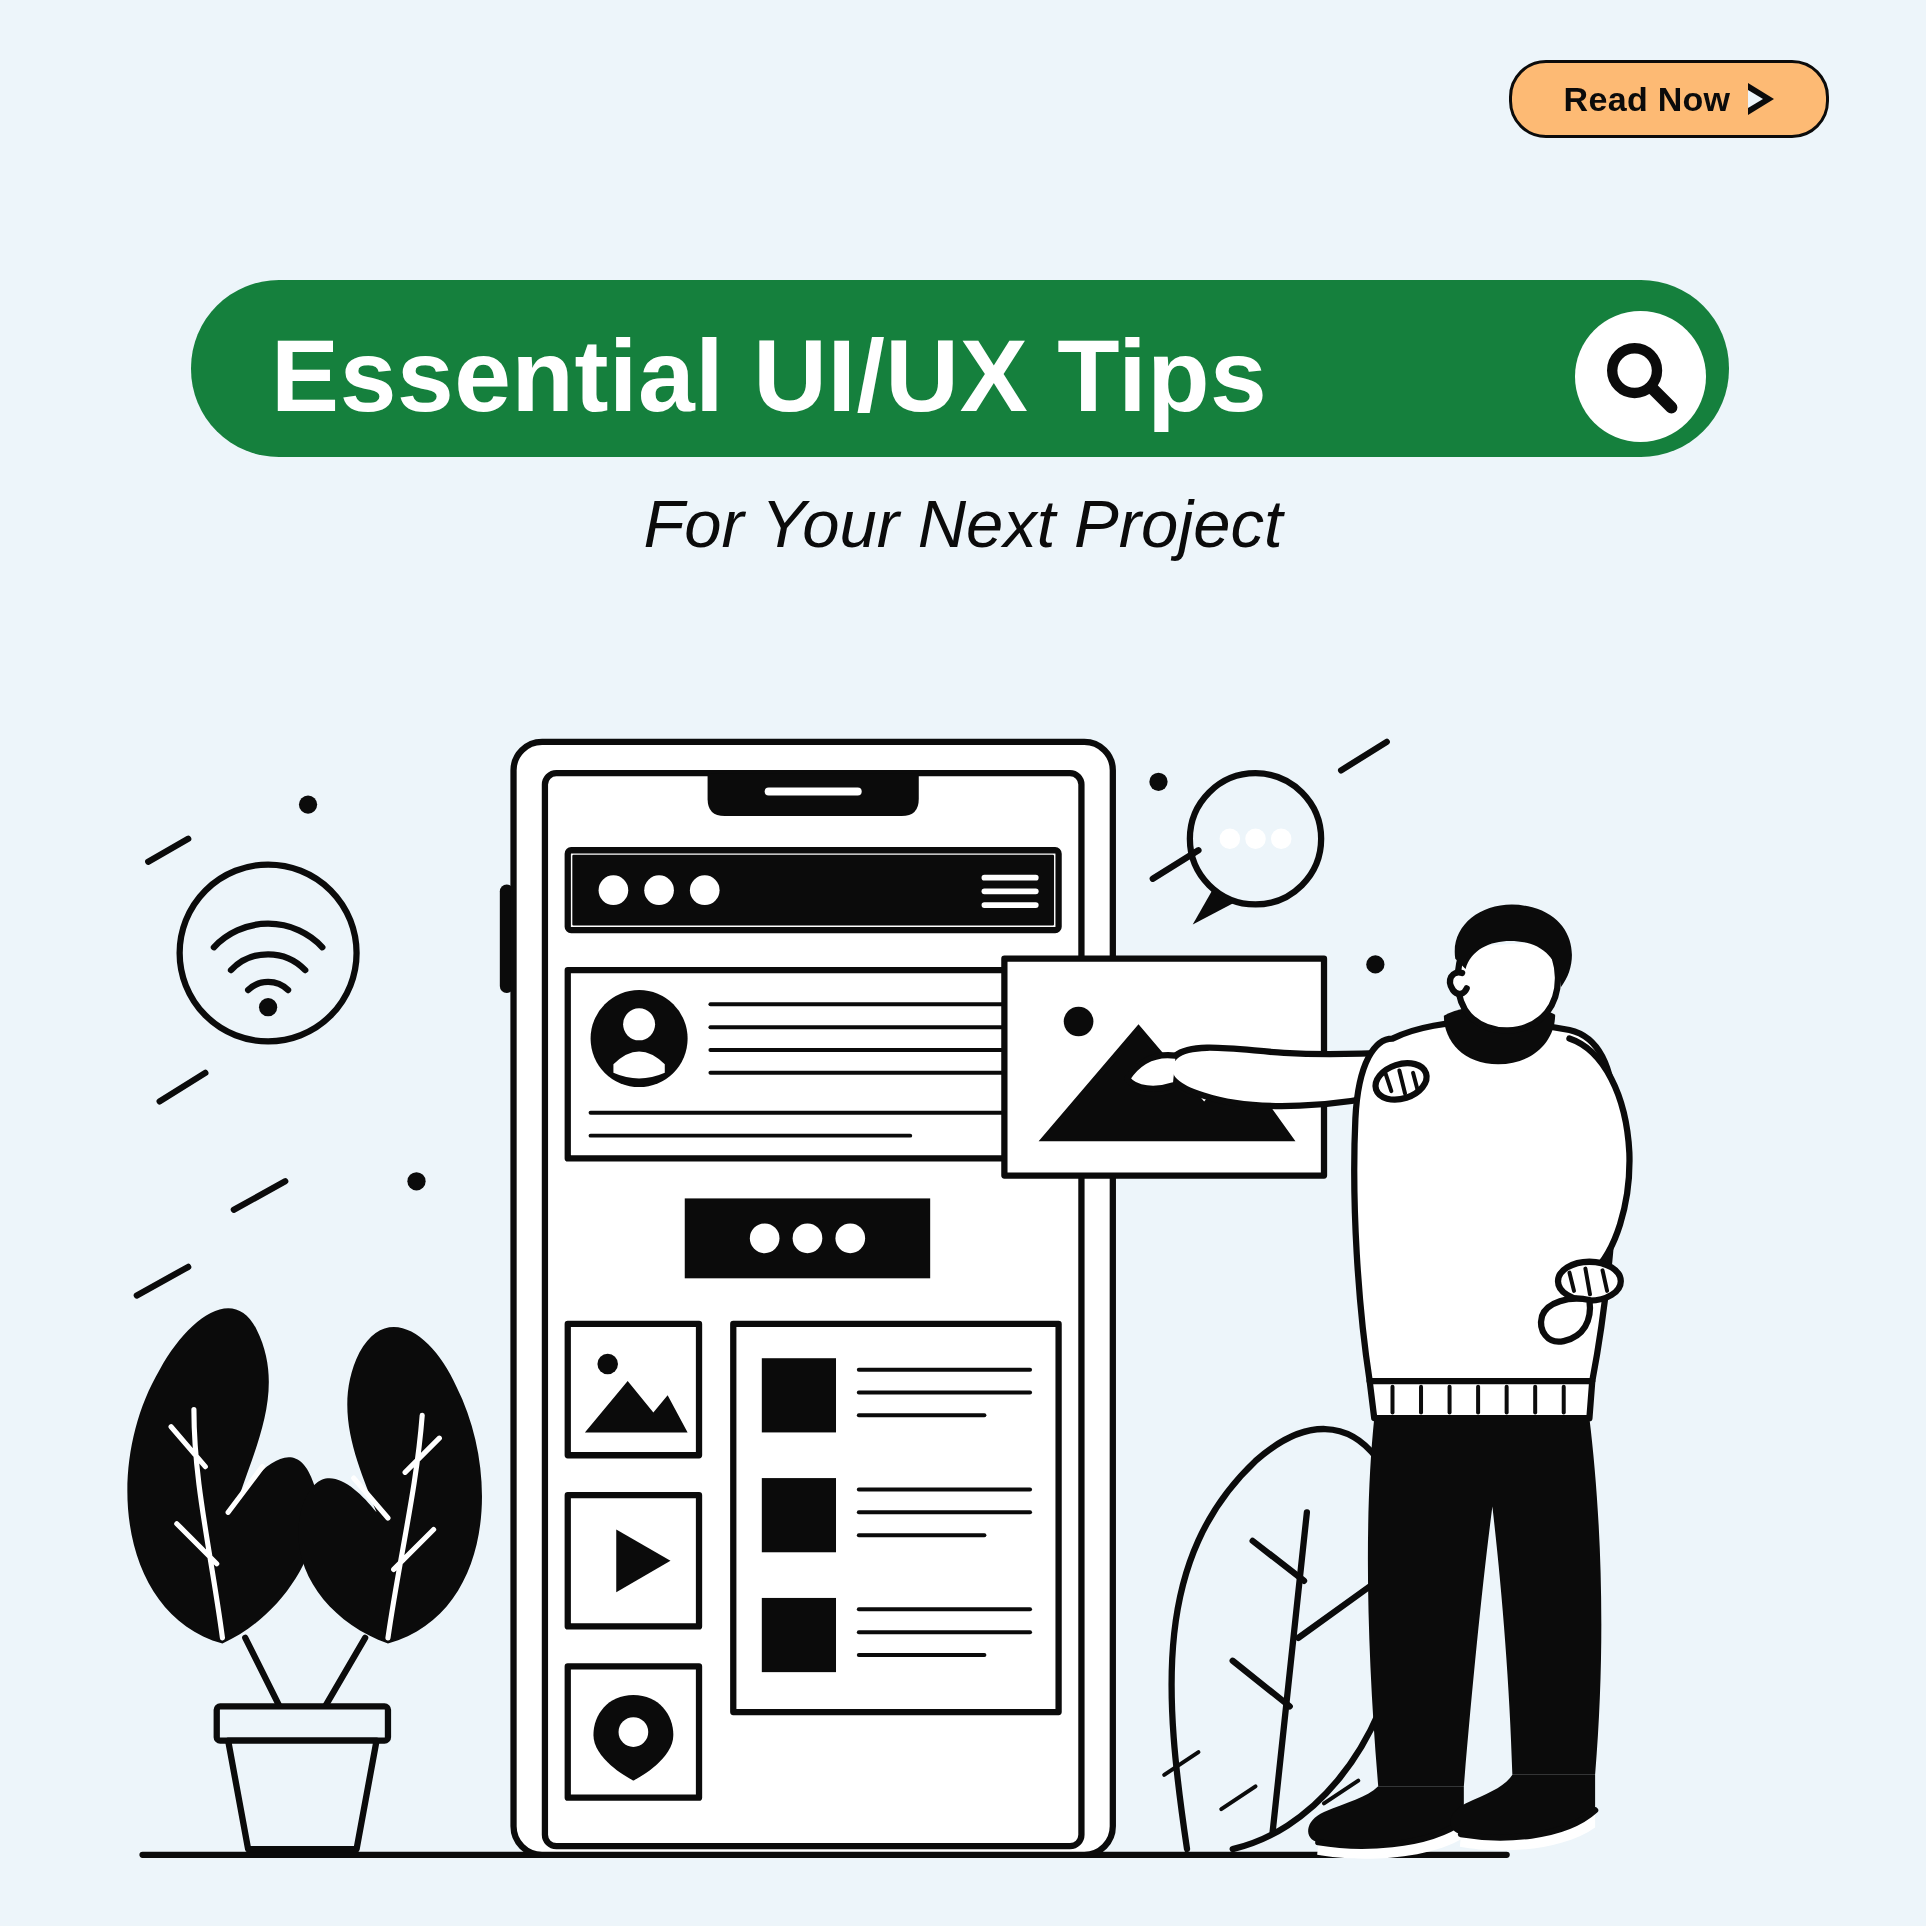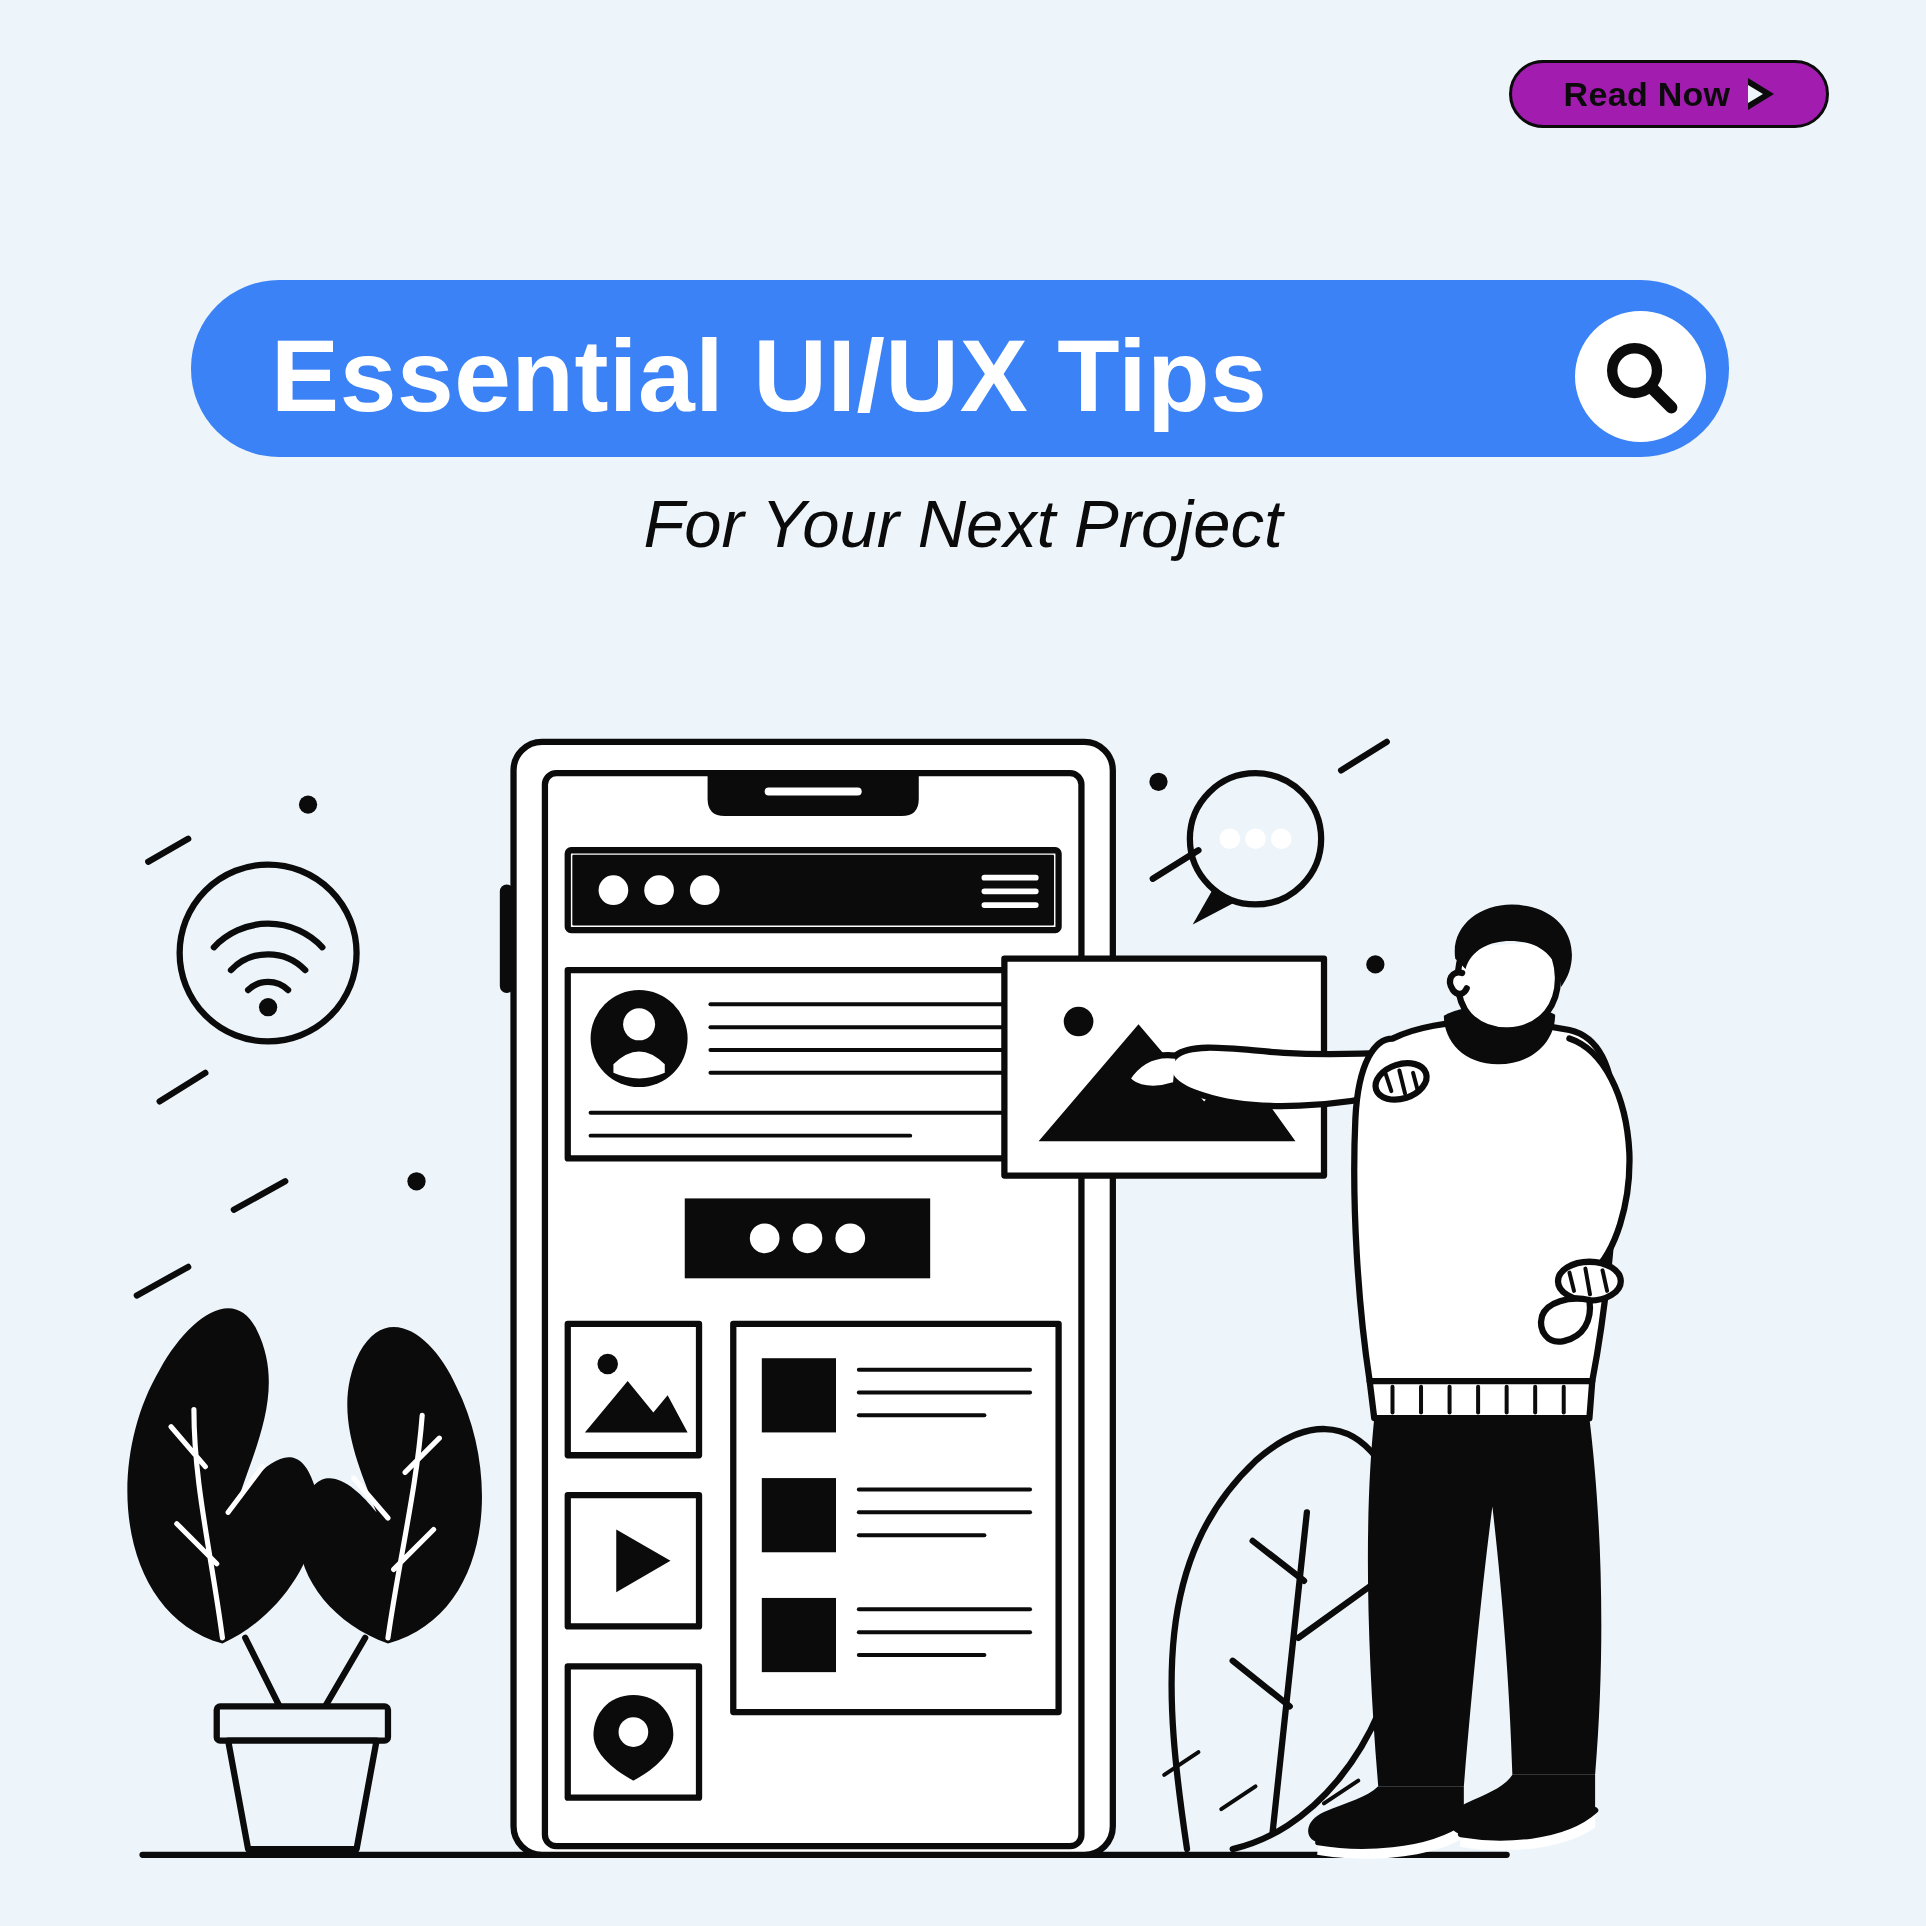--- a/index.html
+++ b/index.html
@@ -11,28 +11,28 @@
     position: relative;
     overflow: hidden;
   }
 
   
   .read-now {
     position: absolute;
     top: 60px;
     right: 97px;
     width: 320px;
-    height: 68px;
+    height: 78px;
     border: 3.4px solid #0b0b0b;
     border-radius: 37px;
     display: flex;
     align-items: center;
     justify-content: center;
     gap: 18px;
-    background: #a21caf;
+    background: #fdba74;
   }
   .read-now span {
     font-size: 34px;
     font-weight: 900;
     color: #0b0b0b;
     letter-spacing: 0.3px;
   }
   .read-now .arrow-ico {
     width: 0; height: 0;
     border-top: 16px solid transparent;
@@ -50,21 +50,21 @@
     border-left:15px solid #edf5fa;
   }
 
   
   .title-pill {
     position: absolute;
     top: 280px;
     left: 191px;
     width: 1538px;
     height: 177px;
-    background: #3b82f6;
+    background: #15803d;
     border-radius: 88px;
     display: flex;
     align-items: center;
     padding: 16px 23px 0 80px;
   }
   .title-pill .title-txt {
     color: #fff;
     font-size: 102px;
     font-weight: 900;
     letter-spacing: 0.6px;

